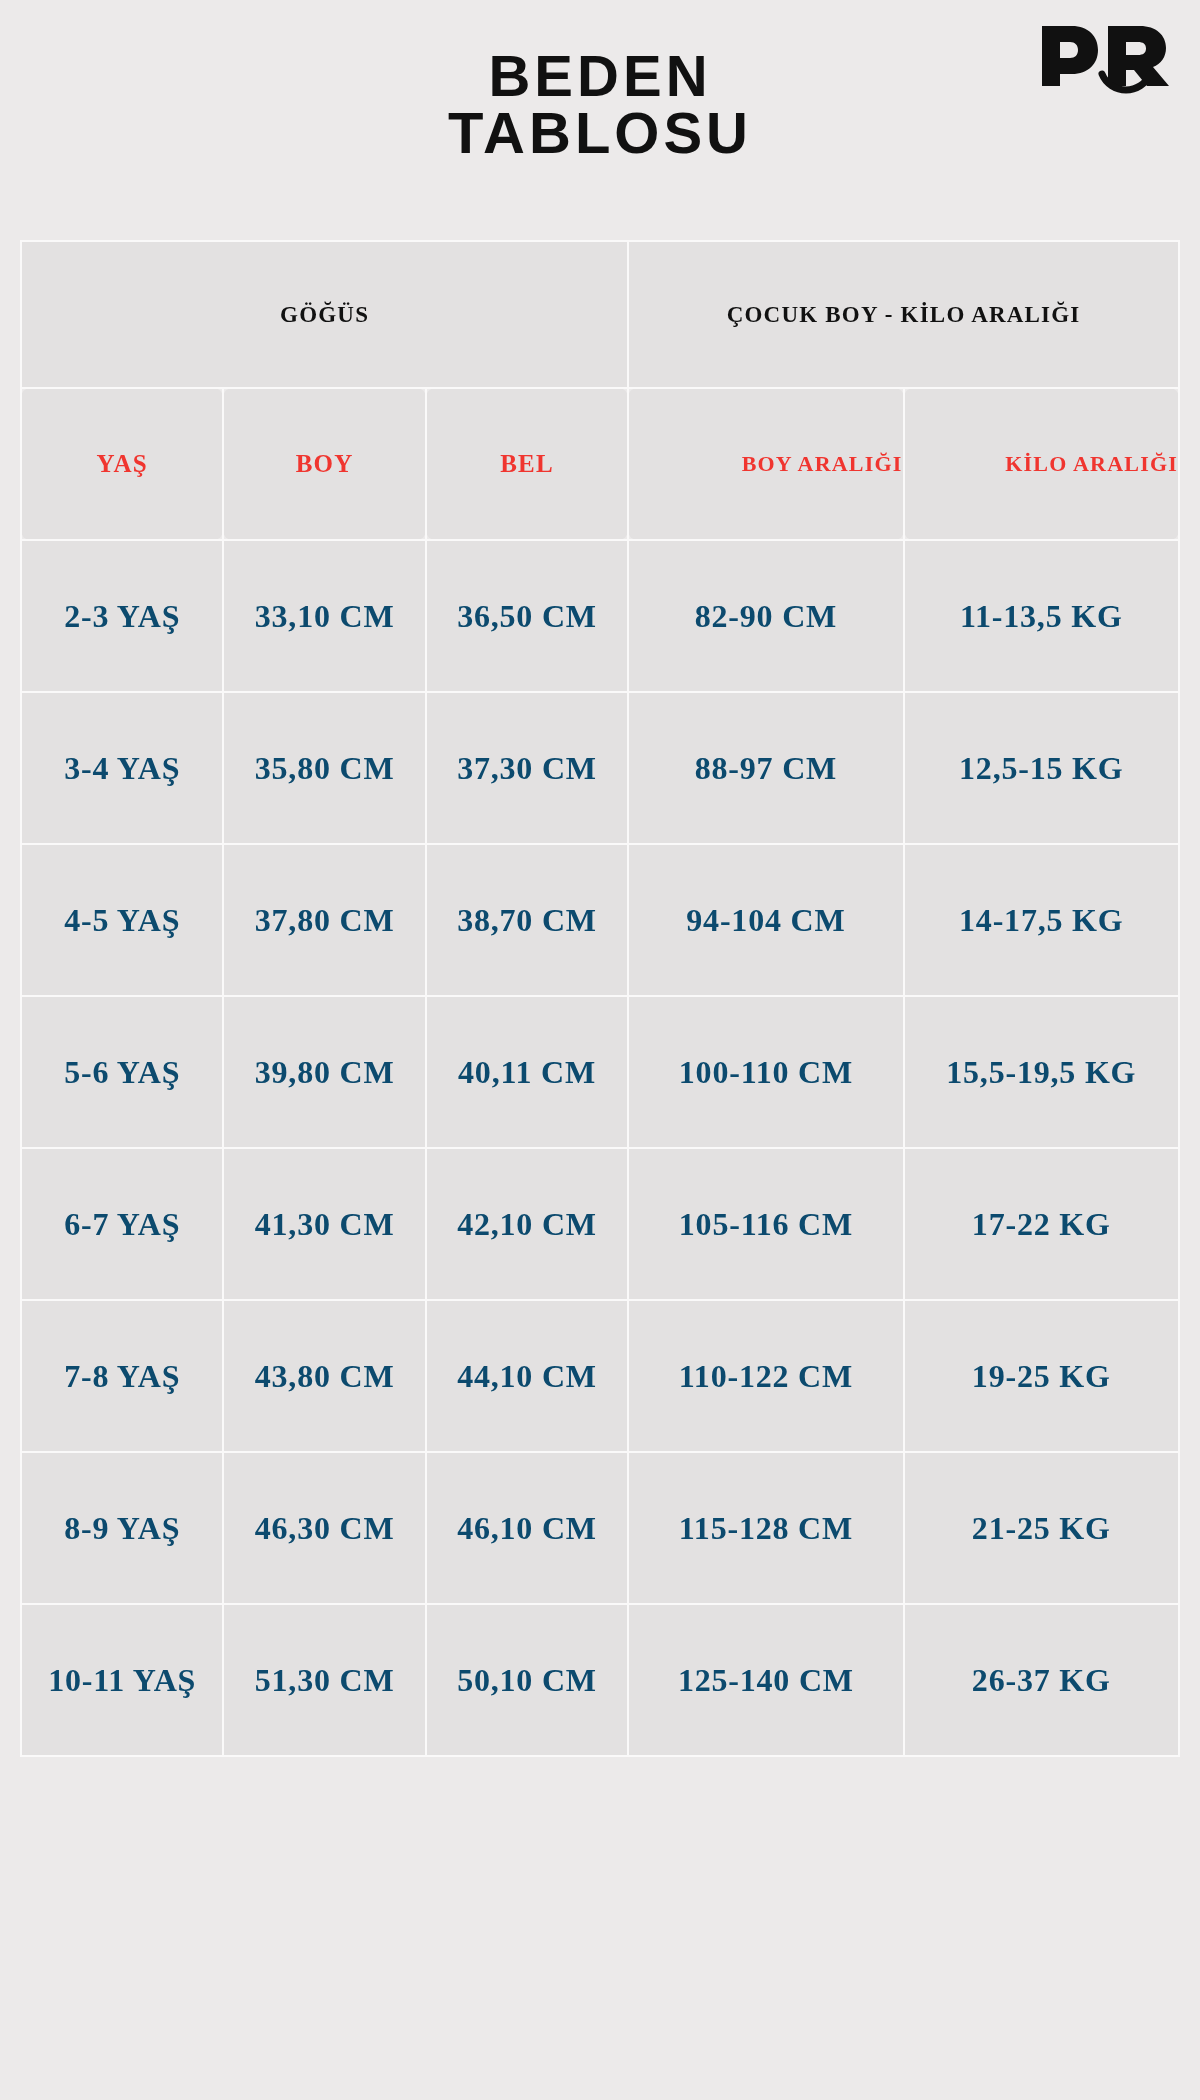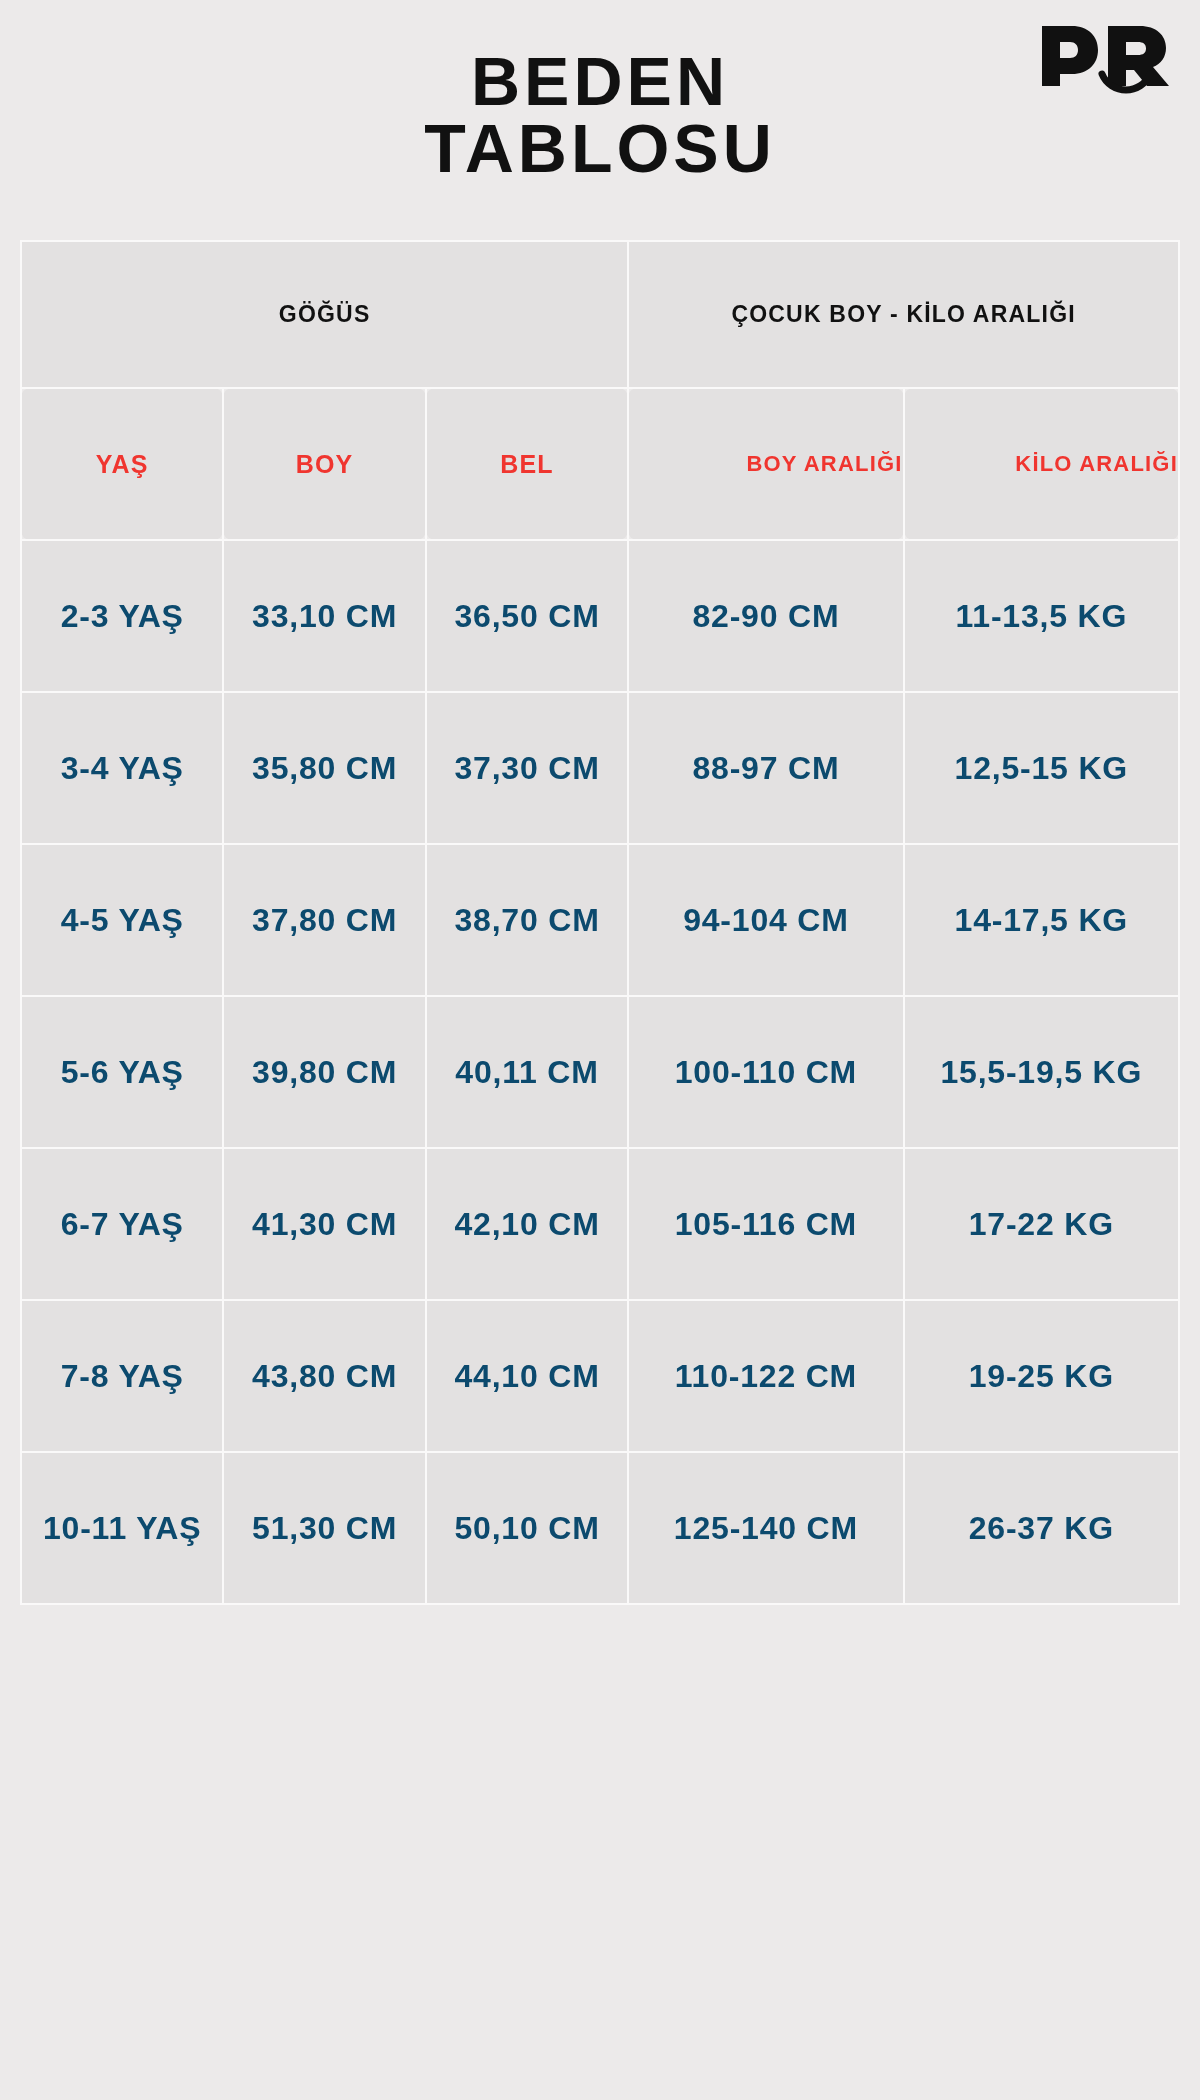--- a/index.html
+++ b/index.html
@@ -32,36 +32,37 @@
   .logo {
     position: absolute;
     top: 22px;
     right: 24px;
     width: 140px;
     height: 80px;
   }
   .title {
     text-align: center;
     font-weight: 800;
-    font-size: 68px;
+    font-size: 58px;
     line-height: 0.98;
     letter-spacing: 4px;
     color: #111111;
     margin: 0;
     padding: 18px 120px 0 120px;
     text-transform: uppercase;
   }
   .title .line2 {
     display: block;
   }
 
   
   .table-wrap {
     padding: 0 20px;
     box-sizing: border-box;
+    font-family: Liberation Serif, serif;
   }
   table.size-table {
     width: 1160px;
     border-collapse: collapse;
     table-layout: fixed;
   }
   table.size-table td,
   table.size-table th {
     border: 2px solid #faf9f9;
     background: #e3e1e1;
@@ -188,20 +189,27 @@
           <td class="data-cell">17-22 KG</td>
         </tr>
         <tr>
           <td class="data-cell">7-8 YAŞ</td>
           <td class="data-cell">43,80 CM</td>
           <td class="data-cell">44,10 CM</td>
           <td class="data-cell">110-122 CM</td>
           <td class="data-cell">19-25 KG</td>
         </tr>
         <tr>
+          <td class="data-cell">8-9 YAŞ</td>
+          <td class="data-cell">46,30 CM</td>
+          <td class="data-cell">46,10 CM</td>
+          <td class="data-cell">115-128 CM</td>
+          <td class="data-cell">21-25 KG</td>
+        </tr>
+        <tr>
           <td class="data-cell">10-11 YAŞ</td>
           <td class="data-cell">51,30 CM</td>
           <td class="data-cell">50,10 CM</td>
           <td class="data-cell">125-140 CM</td>
           <td class="data-cell">26-37 KG</td>
         </tr>
       </tbody>
     </table>
   </div>
 

